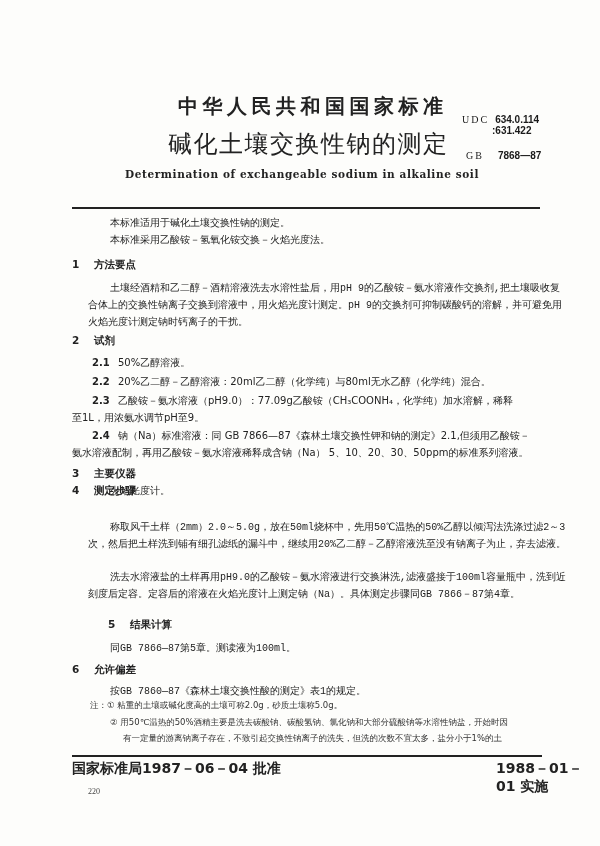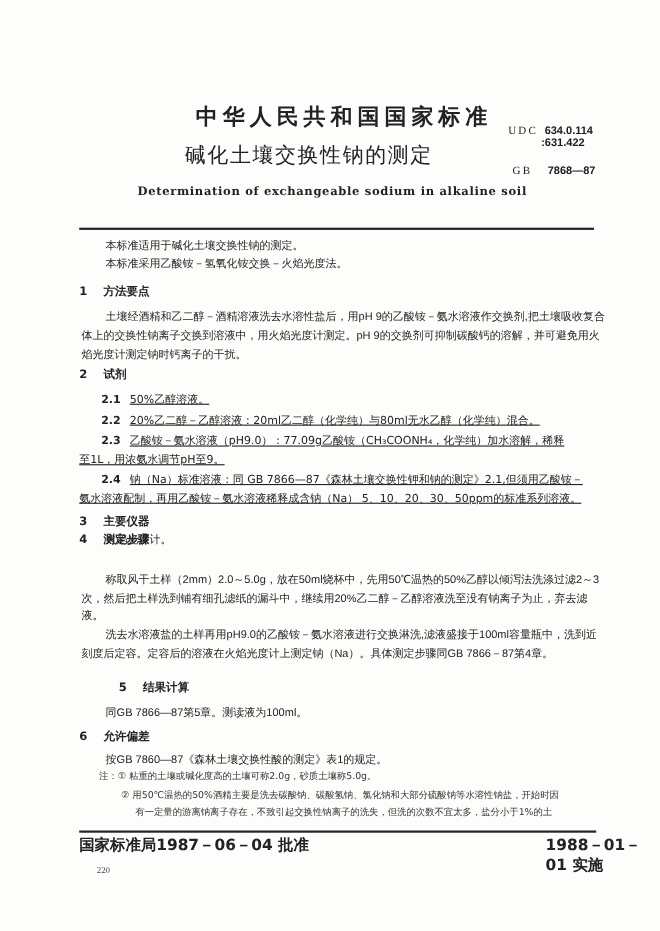--- a/index.html
+++ b/index.html
@@ -3,33 +3,33 @@
   <meta charset="utf-8">
   <style>
     html, body { margin: 0; padding: 0; }
     body {
       width: 600px; height: 846px; position: relative; overflow: hidden;
       background: #fdfdfb; color: #1a1a1a;
       font-family: "DejaVu Serif", "Liberation Serif", serif;
     }
     .abs { position: absolute; white-space: nowrap; }
     .country { left: 178px; top: 93px; font-size: 20px; letter-spacing: 4.5px; font-family: "DejaVu Sans", sans-serif; font-weight: bold; color: #222; }
-    .title { left: 168px; top: 128px; font-size: 19px; letter-spacing: 1.5px; font-family: "DejaVu Sans", sans-serif; color: #222; }
+    .title { left: 168px; top: 128px; font-size: 24px; letter-spacing: 1.5px; font-family: "DejaVu Sans", sans-serif; color: #222; }
     .en-title { left: 125px; top: 168px; font-size: 10.5px; font-weight: bold; letter-spacing: 0.6px; font-family: "DejaVu Serif", serif; color: #222; }
     .udc { left: 462px; top: 114px; font-size: 10px; line-height: 11px; font-family: "Liberation Sans", sans-serif; font-weight: bold; }
     .udc .lbl { letter-spacing: 2px; font-family: "Liberation Serif", serif; margin-right: 6px; font-weight: normal; }
     .udc .l2 { padding-left: 30px; display: block; }
     .gb { left: 466px; top: 150px; font-size: 10px; font-family: "Liberation Sans", sans-serif; font-weight: bold; }
     .gb .lbl { letter-spacing: 2px; font-family: "Liberation Serif", serif; font-weight: normal; margin-right: 14px; }
     .rule { position: absolute; height: 1.5px; background: #222; }
-    .p { position: absolute; left: 74px; width: 478px; font-size: 10px; line-height: 16px; font-family: Liberation Sans, sans-serif; color: #222; white-space: normal; }
+    .p { position: absolute; left: 88px; width: 478px; font-size: 10px; line-height: 16px; font-family: Liberation Mono, monospace; color: #222; white-space: normal; }
     .indent { text-indent: 22px; }
     .h { position: absolute; left: 72px; font-size: 10.5px; font-weight: bold; font-family: "DejaVu Sans", sans-serif; color: #222; white-space: nowrap; }
     .h .num { display: inline-block; width: 22px; }
-    .sub { position: absolute; left: 92px; font-size: 10px; font-family: "DejaVu Sans", sans-serif; white-space: nowrap; color: #222; text-decoration: underline; }
+    .sub { position: absolute; left: 92px; font-size: 10px; font-family: "DejaVu Sans", sans-serif; white-space: nowrap; color: #222; }
     .sub .num { font-weight: bold; display: inline-block; width: 26px; }
     .note { position: absolute; font-size: 8.5px; font-family: "DejaVu Sans", sans-serif; color: #333; white-space: nowrap; }
     .footer { position: absolute; top: 760px; font-size: 14px; font-weight: bold; font-family: "DejaVu Sans", sans-serif; color: #222; }
     .page-num { position: absolute; left: 88px; top: 787px; font-size: 8px; color: #444; font-family: "Liberation Serif", serif; }
   </style>
 </head>
 <body>
 
 <div class="abs country">中华人民共和国国家标准</div>
 <div class="abs title">碱化土壤交换性钠的测定</div>

